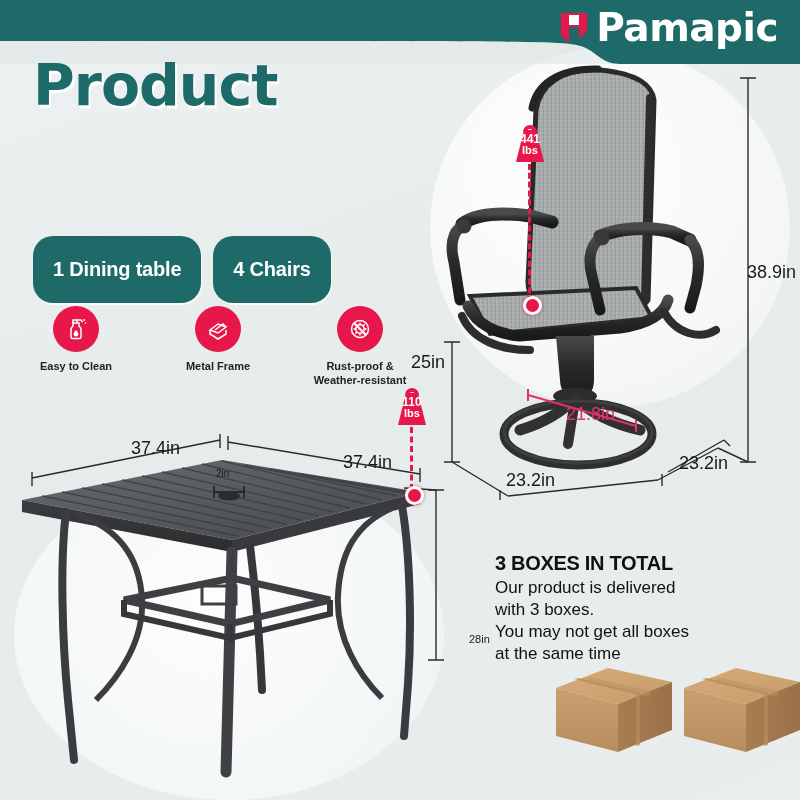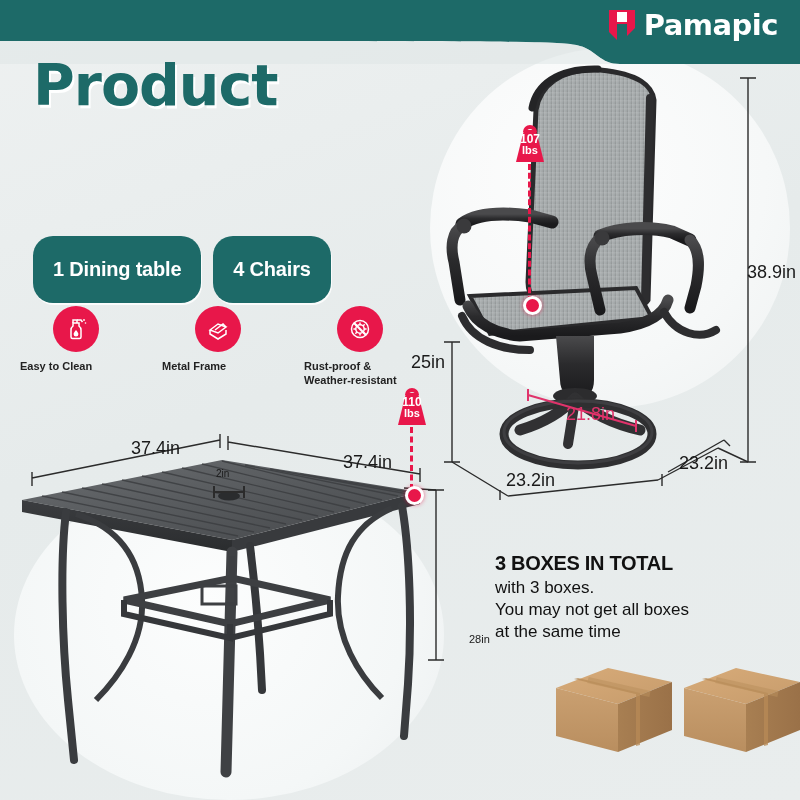--- a/index.html
+++ b/index.html
@@ -9,21 +9,21 @@
     background:#e8edec;
   }
   #root{position:relative;width:800px;height:800px;overflow:hidden;
     background:linear-gradient(160deg,#eef1f1 0%,#e6ebeb 45%,#e9eded 100%);}
 
   
   .header-bar{position:absolute;left:0;top:0;width:800px;height:64px;overflow:hidden;}
   .header-bar svg{display:block;}
   .logo{position:absolute;right:22px;top:8px;display:flex;align-items:center;gap:7px;}
   .logo-mark{width:30px;height:34px;position:relative;}
-  .logo-text{color:#ffffff;font-size:29px;font-weight:bold;letter-spacing:-0.5px;
+  .logo-text{color:#ffffff;font-size:39px;font-weight:bold;letter-spacing:-0.5px;
     font-family:"DejaVu Sans", sans-serif;line-height:1;}
 
   
   .circle-top{position:absolute;left:430px;top:48px;width:360px;height:360px;border-radius:50%;
     background:radial-gradient(circle at 40% 35%,#fdfdfd 0%,#f6f8f8 60%,#eef1f1 100%);}
   .circle-bottom{position:absolute;left:14px;top:470px;width:430px;height:330px;border-radius:50%;
     background:radial-gradient(circle at 45% 40%,#fcfdfd 0%,#f4f7f7 65%,#eceff0 100%);}
 
   
   .title{position:absolute;left:33px;top:58px;width:420px;}
@@ -31,21 +31,21 @@
     letter-spacing:-1px;text-shadow:2px 3px 0 rgba(255,255,255,.95);
     font-family:"DejaVu Sans", sans-serif;}
 
   .pills{position:absolute;left:33px;top:236px;display:flex;gap:12px;}
   .pill{background:#1d6a68;color:#fff;border-radius:20px;padding:22px 20px;
     font-size:20px;font-weight:bold;letter-spacing:-0.2px;
     box-shadow:1px 2px 0 rgba(255,255,255,.8);}
 
   
   .features{position:absolute;left:20px;top:306px;display:flex;gap:30px;align-items:flex-start;}
-  .feature{width:112px;}
+  .feature{width:112px;text-align:center;}
   .feat-circle{width:46px;height:46px;border-radius:50%;background:#e8174a;
     margin:0 auto 8px auto;display:flex;align-items:center;justify-content:center;}
   .feat-label{font-size:11px;color:#222;font-weight:600;line-height:1.25;}
 
   
   .wbadge{position:absolute;width:42px;}
   .wbadge .wshape{position:relative;width:42px;height:44px;}
   .wbadge .wtext{position:absolute;left:0;top:14px;width:42px;text-align:center;
     color:#fff;font-size:12px;font-weight:bold;line-height:0.95;}
   .wtext .lbs{font-size:11px;display:block;}
@@ -298,21 +298,21 @@
     </g>
   </svg>
 
   <div class="wbadge" style="left:509px;top:120px;">
     <div class="wshape">
       <svg width="42" height="44" viewBox="0 0 42 44">
         <path d="M14 12 a7 7 0 1 1 14 0 h-4 a3 3 0 1 0-6 0 z" fill="#e8174a"></path>
         <path d="M15 10 h12 l8 32 h-28 z" fill="#e8174a"></path>
       </svg>
       <div class="wtext">
-        <span>107</span>
+        <span>441</span>
         <span class="lbs">lbs</span>
       </div>
     </div>
   </div>
   <div class="dashline" style="left:528px;top:164px;height:138px;"></div>
   <div class="dot" style="left:523px;top:296px;"></div>
 
   <div class="wbadge" style="left:391px;top:383px;">
     <div class="wshape">
       <svg width="42" height="44" viewBox="0 0 42 44">
@@ -334,18 +334,19 @@
   <div class="dim" style="left:506px;top:470px;">23.2in</div>
   <div class="dim" style="left:679px;top:453px;">23.2in</div>
 
   <div class="dim" style="left:131px;top:438px;">37.4in</div>
   <div class="dim" style="left:343px;top:452px;">37.4in</div>
   <div class="dim sm13" style="left:216px;top:468px;">2in</div>
   <div class="dim small" style="left:469px;top:633px;">28in</div>
 
   <div class="boxes-block">
     <div class="boxes-title">3 BOXES IN TOTAL</div>
+    <div class="boxes-sub">Our product is delivered</div>
     <div class="boxes-sub">with 3 boxes.</div>
     <div class="boxes-sub">You may not get all boxes</div>
     <div class="boxes-sub">at the same time</div>
   </div>
 
 </div>
 
 </body></html>

